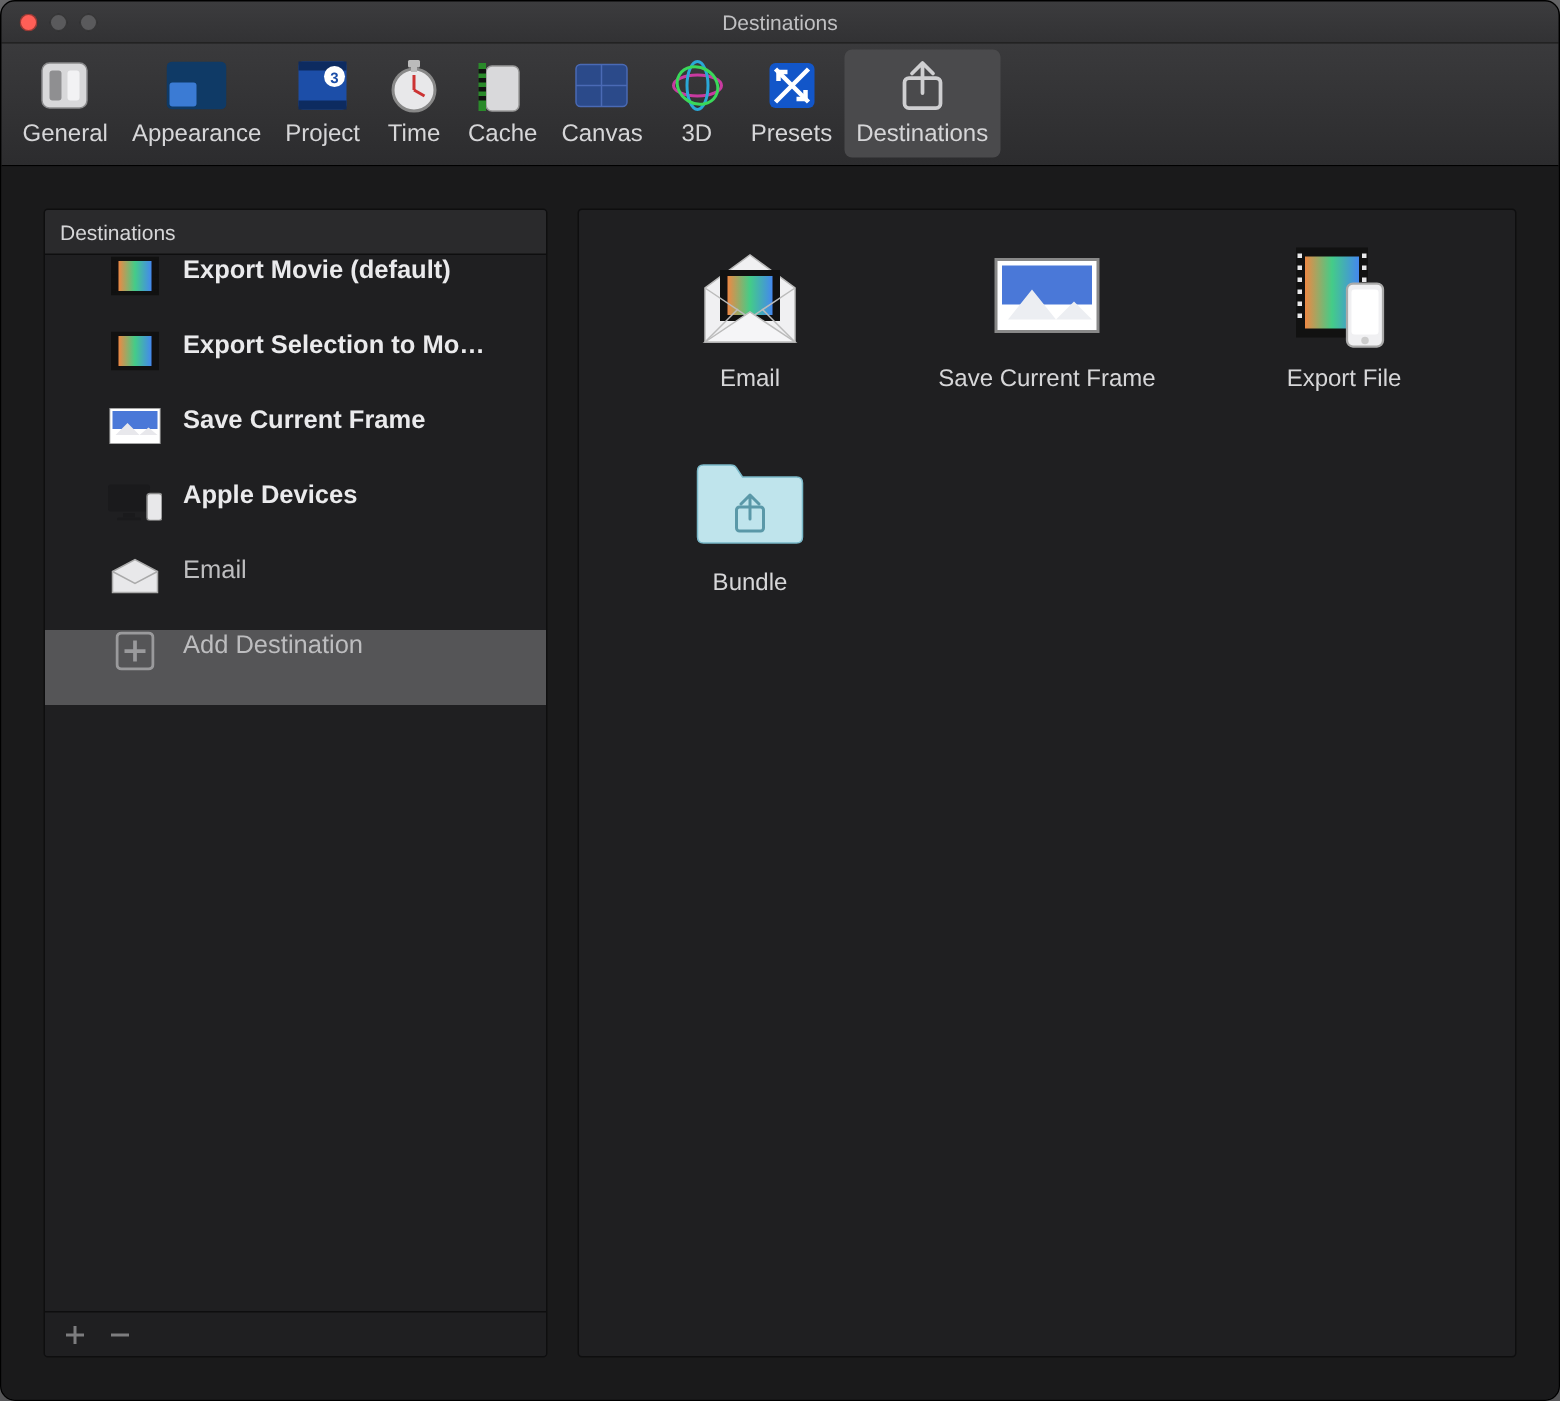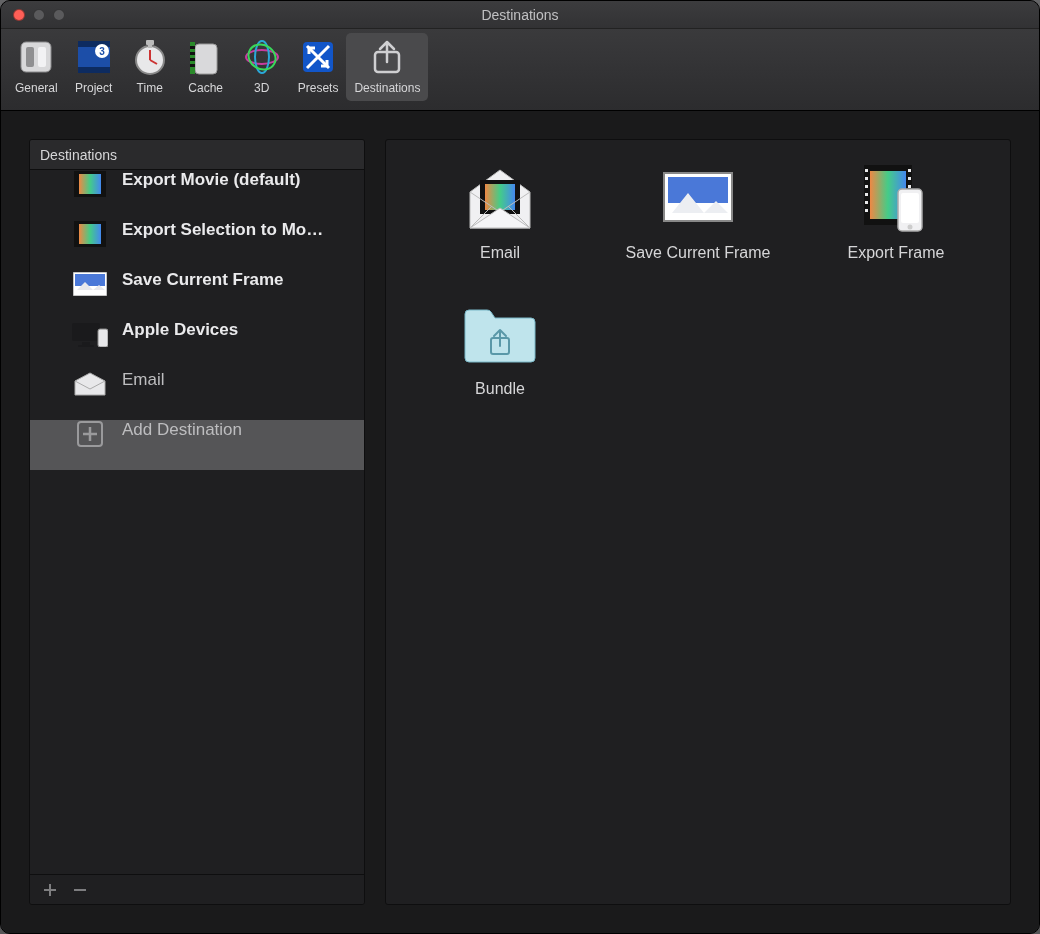--- a/index.html
+++ b/index.html
@@ -85,21 +85,21 @@
     padding: 4px 8px 6px 8px;
     border-radius: 5px;
     cursor: default;
     min-width: 56px;
   }
   .tab.active { background: var(--tab-active); }
   .tab .ticon {
     width: 40px; height: 40px;
     display: flex; align-items: center; justify-content: center;
   }
-  .tab .tlabel { font-size: 12px; color: var(--text); margin-top: 4px; white-space: nowrap;}
+  .tab .tlabel { font-size: 16px; color: var(--text); margin-top: 4px; white-space: nowrap;}
   
   .body {
     flex: 1;
     background: var(--bg-body);
     padding: 28px;
     display: flex;
     gap: 20px;
   }
   
   .sidebar {
@@ -207,20 +207,29 @@
       <div class="ticon">
         <svg width="34" height="34">
             <rect x="2" y="2" width="30" height="30" rx="5" fill="#d8d8da" stroke="#8a8a8c"></rect>
             <rect x="7" y="7" width="8" height="20" rx="2" fill="#8f8f91"></rect>
             <rect x="19" y="7" width="8" height="20" rx="2" fill="#f2f2f4"></rect>
           </svg>
       </div>
       <div class="tlabel">General</div>
     </div>
 
+    <div class="tab">
+      <div class="ticon">
+        <svg width="40" height="32">
+            <rect x="0" y="0" width="40" height="32" rx="4" fill="#0f3a66"></rect>
+            <rect x="2" y="14" width="18" height="16" rx="2" fill="#3b7bd4"></rect>
+          </svg>
+      </div>
+      <div class="tlabel">Appearance</div>
+    </div>
 
     <div class="tab">
       <div class="ticon">
         <svg width="36" height="36">
             <rect x="2" y="2" width="32" height="32" rx="3" fill="#1c4ea8"></rect>
             <rect x="2" y="2" width="32" height="6" fill="#0d2b60"></rect>
             <rect x="2" y="28" width="32" height="6" fill="#0d2b60"></rect>
             <circle cx="26" cy="12" r="7" fill="#fff"></circle>
             <text x="26" y="16" font-size="10" text-anchor="middle" fill="#1c4ea8" font-weight="bold">3</text>
           </svg>
@@ -248,20 +257,30 @@
             <rect x="1" y="4" width="5" height="32" fill="#2a8a2a"></rect>
             <rect x="1" y="8" width="5" height="3" fill="#111"></rect>
             <rect x="1" y="14" width="5" height="3" fill="#111"></rect>
             <rect x="1" y="20" width="5" height="3" fill="#111"></rect>
             <rect x="1" y="26" width="5" height="3" fill="#111"></rect>
           </svg>
       </div>
       <div class="tlabel">Cache</div>
     </div>
 
+    <div class="tab">
+      <div class="ticon">
+        <svg width="36" height="30">
+            <rect x="1" y="1" width="34" height="28" rx="3" fill="#2b4a8a" stroke="#4a6ab5"></rect>
+            <line x1="18" y1="1" x2="18" y2="29" stroke="#4a6ab5"></line>
+            <line x1="1" y1="15" x2="35" y2="15" stroke="#4a6ab5"></line>
+          </svg>
+      </div>
+      <div class="tlabel">Canvas</div>
+    </div>
 
     <div class="tab">
       <div class="ticon">
         <svg width="36" height="36">
             <ellipse cx="18" cy="18" rx="16" ry="7" fill="none" stroke="#c83aa0" stroke-width="2"></ellipse>
             <ellipse cx="18" cy="18" rx="7" ry="16" fill="none" stroke="#2aa8d8" stroke-width="2"></ellipse>
             <ellipse cx="18" cy="18" rx="14" ry="12" fill="none" stroke="#3ad85a" stroke-width="2" transform="rotate(30 18 18)"></ellipse>
           </svg>
       </div>
       <div class="tlabel">3D</div>
@@ -443,21 +462,21 @@
                   <rect x="50" y="24" width="3" height="3"></rect>
                   <rect x="50" y="32" width="3" height="3"></rect>
                   <rect x="50" y="40" width="3" height="3"></rect>
                   <rect x="50" y="48" width="3" height="3"></rect>
                 </g>
                 <rect x="40" y="28" width="24" height="42" rx="4" fill="#f0f0f2" stroke="#aaa" stroke-width="1.5"></rect>
                 <rect x="43" y="32" width="18" height="30" rx="2" fill="#fff"></rect>
                 <circle cx="52" cy="66" r="2.5" fill="#ccc"></circle>
               </svg>
           </div>
-          <div class="glabel">Export Frame</div>
+          <div class="glabel">Export File</div>
         </div>
 
 
         <div class="grid-item">
           <div class="gicon">
             <svg width="78" height="62">
                 <path d="M4 14 L4 56 Q4 60 8 60 L70 60 Q74 60 74 56 L74 20 Q74 16 70 16 L34 16 L30 10 Q29 8 26 8 L8 8 Q4 8 4 12 Z" fill="#bfe4ec" stroke="#7ab8c8"></path>
                 <rect x="30" y="36" width="18" height="16" rx="2" fill="none" stroke="#5a98a8" stroke-width="2"></rect>
                 <path d="M39 44 L39 28 M39 28 L33 34 M39 28 L45 34" fill="none" stroke="#5a98a8" stroke-width="2" stroke-linecap="round" stroke-linejoin="round"></path>
               </svg>

